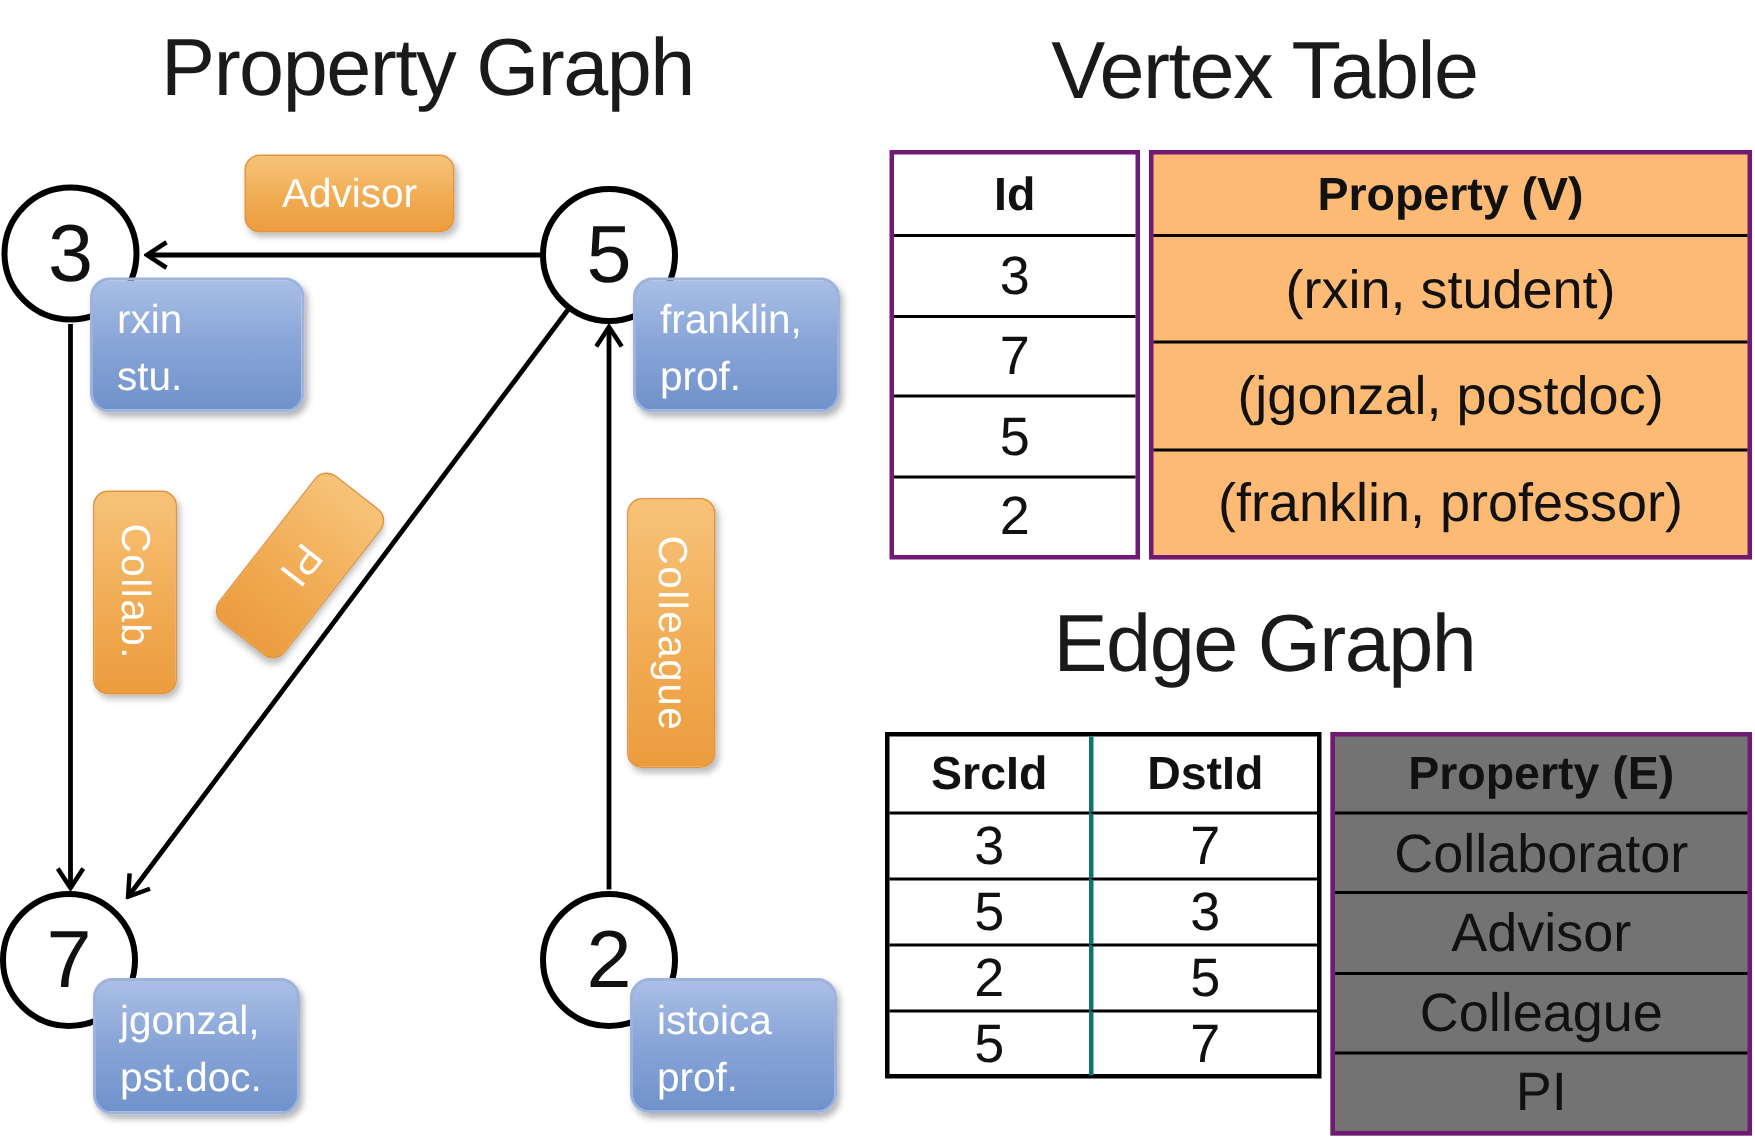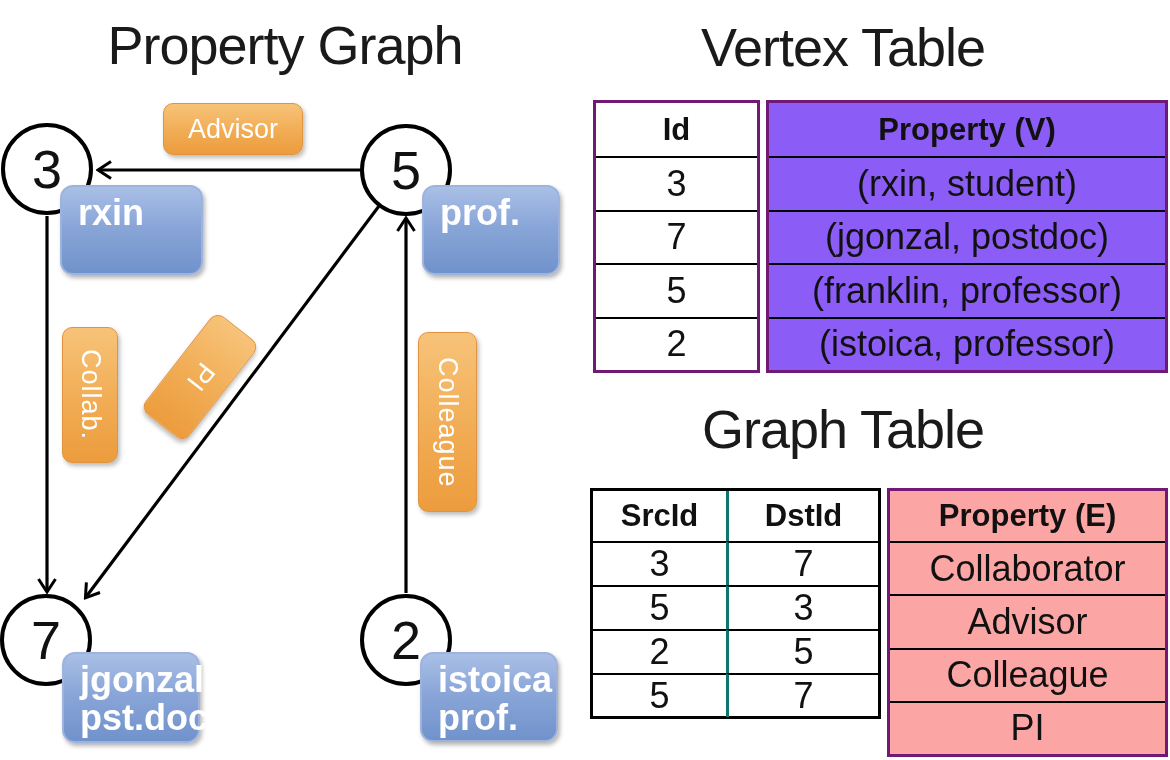--- a/index.html
+++ b/index.html
@@ -32,24 +32,23 @@
     display: flex; align-items: center; justify-content: center;
     font-size: 54px; font-weight: 300;
   }
   .vbox {
     position: absolute;
     border-radius: 13px;
     background: linear-gradient(180deg, #a9bfe6 0%, #8aa6d8 45%, #7092cb 100%);
     border: 2px solid #9db2dd;
     box-shadow: 2px 3px 4px rgba(90,90,90,0.45);
     color: #fff;
-    font-size: 36px;
+    font-size: 27px;
     line-height: 38px;
     padding: 7px 10px 23px 16px;
-    font-weight: bold;
   }
   .ebox {
     position: absolute;
     border-radius: 10px;
     background: linear-gradient(180deg, #f7c379 0%, #f1ac54 55%, #ec9c3d 100%);
     border: 1px solid #e09440;
     box-shadow: 2px 3px 4px rgba(90,90,90,0.4);
     color: #fff;
     font-size: 27px;
     display: flex; align-items: center; justify-content: center;
@@ -64,22 +63,22 @@
   }
   .tcol .cell {
     flex: 1 1 0;
     display: flex; align-items: center; justify-content: center;
     border-top: 2px solid #000;
     font-size: 36px;
     font-weight: 300;
     white-space: nowrap;
   }
   .tcol .cell.hdr { flex: 0 0 53px; border-top: none; font-weight: bold; font-size: 31px; }
-  .vprop { background: #8b5cf6; }
-  .eprop { background: #fca5a5; }
+  .vprop { background: #fdba74; }
+  .eprop { background: #737373; }
   .etids {
     position: absolute;
     display: grid;
     grid-template-columns: 133px 1fr;
     grid-template-rows: 50px repeat(4, 1fr);
     border: 3px solid #000;
     background: #fff;
   }
   .etids .cell {
     display: flex; align-items: center; justify-content: center;
@@ -89,21 +88,21 @@
   .etids .cell.r0 { border-top: none; font-weight: bold; font-size: 31px; }
   .etids .cell.c1 { border-left: 3px solid #0f766e; }
 </style>
 </head>
 <body>
 
 <div class="canvas">
 
   <div class="title" style="left:35px; top:14px; width:500px;">Property Graph</div>
   <div class="title" style="left:593px; top:16px; width:500px;">Vertex Table</div>
-  <div class="title" style="left:593px; top:398px; width:500px;">Graph Table</div>
+  <div class="title" style="left:593px; top:398px; width:500px;">Edge Graph</div>
 
   <svg class="edges-svg" viewBox="0 0 585 760">
     <defs>
       <marker id="arrow" viewBox="-16 -10 18 20" markerWidth="18" markerHeight="20" refX="-1" refY="0" orient="auto" markerUnits="userSpaceOnUse">
         <path d="M -13,-8.5 L 0,0 L -13,8.5" fill="none" stroke="#000" stroke-width="3"></path>
       </marker>
     </defs>
     <line x1="363" y1="170" x2="99" y2="170" stroke="#000" stroke-width="3.2" marker-end="url(#arrow)"></line>
     <line x1="47" y1="216" x2="47" y2="591" stroke="#000" stroke-width="3.2" marker-end="url(#arrow)"></line>
     <line x1="379" y1="206" x2="86" y2="597" stroke="#000" stroke-width="3.2" marker-end="url(#arrow)"></line>
@@ -118,22 +117,24 @@
   </div>
   <div class="gnode" style="left:0px;   top:594px;">
     <span>7</span>
   </div>
   <div class="gnode" style="left:360px; top:594px;">
     <span>2</span>
   </div>
 
   <div class="vbox" style="left:60px;  top:185px; width:143px; height:90px;">
     <div>rxin</div>
+    <div>stu.</div>
   </div>
   <div class="vbox" style="left:422px; top:185px; width:138px; height:90px;">
+    <div>franklin,</div>
     <div>prof.</div>
   </div>
   <div class="vbox" style="left:62px;  top:652px; width:138px; height:91px;">
     <div>jgonzal,</div>
     <div>pst.doc.</div>
   </div>
   <div class="vbox" style="left:420px; top:652px; width:138px; height:90px;">
     <div>istoica</div>
     <div>prof.</div>
   </div>
@@ -156,21 +157,20 @@
     <div class="cell">3</div>
     <div class="cell">7</div>
     <div class="cell">5</div>
     <div class="cell">2</div>
   </div>
   <div class="tcol vprop" style="left:766px; top:100px; width:402px; height:273px;">
     <div class="cell hdr">Property (V)</div>
     <div class="cell">(rxin, student)</div>
     <div class="cell">(jgonzal, postdoc)</div>
     <div class="cell">(franklin, professor)</div>
-    <div class="cell">(istoica, professor)</div>
   </div>
 
   <div class="etids" style="left:590px; top:488px; width:291px; height:231px;">
     <div class="cell r0">SrcId</div>
     <div class="cell r0 c1">DstId</div>
     <div class="cell">3</div>
     <div class="cell c1">7</div>
     <div class="cell">5</div>
     <div class="cell c1">3</div>
     <div class="cell">2</div>

